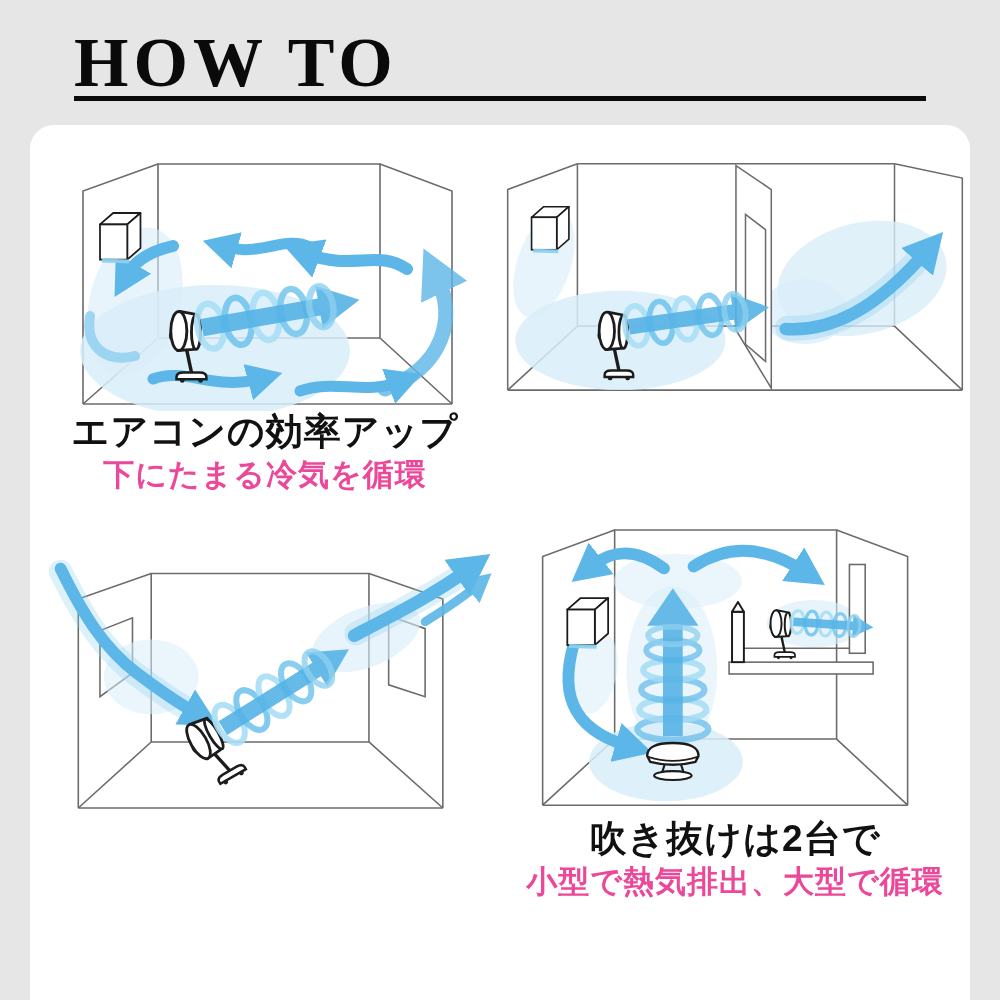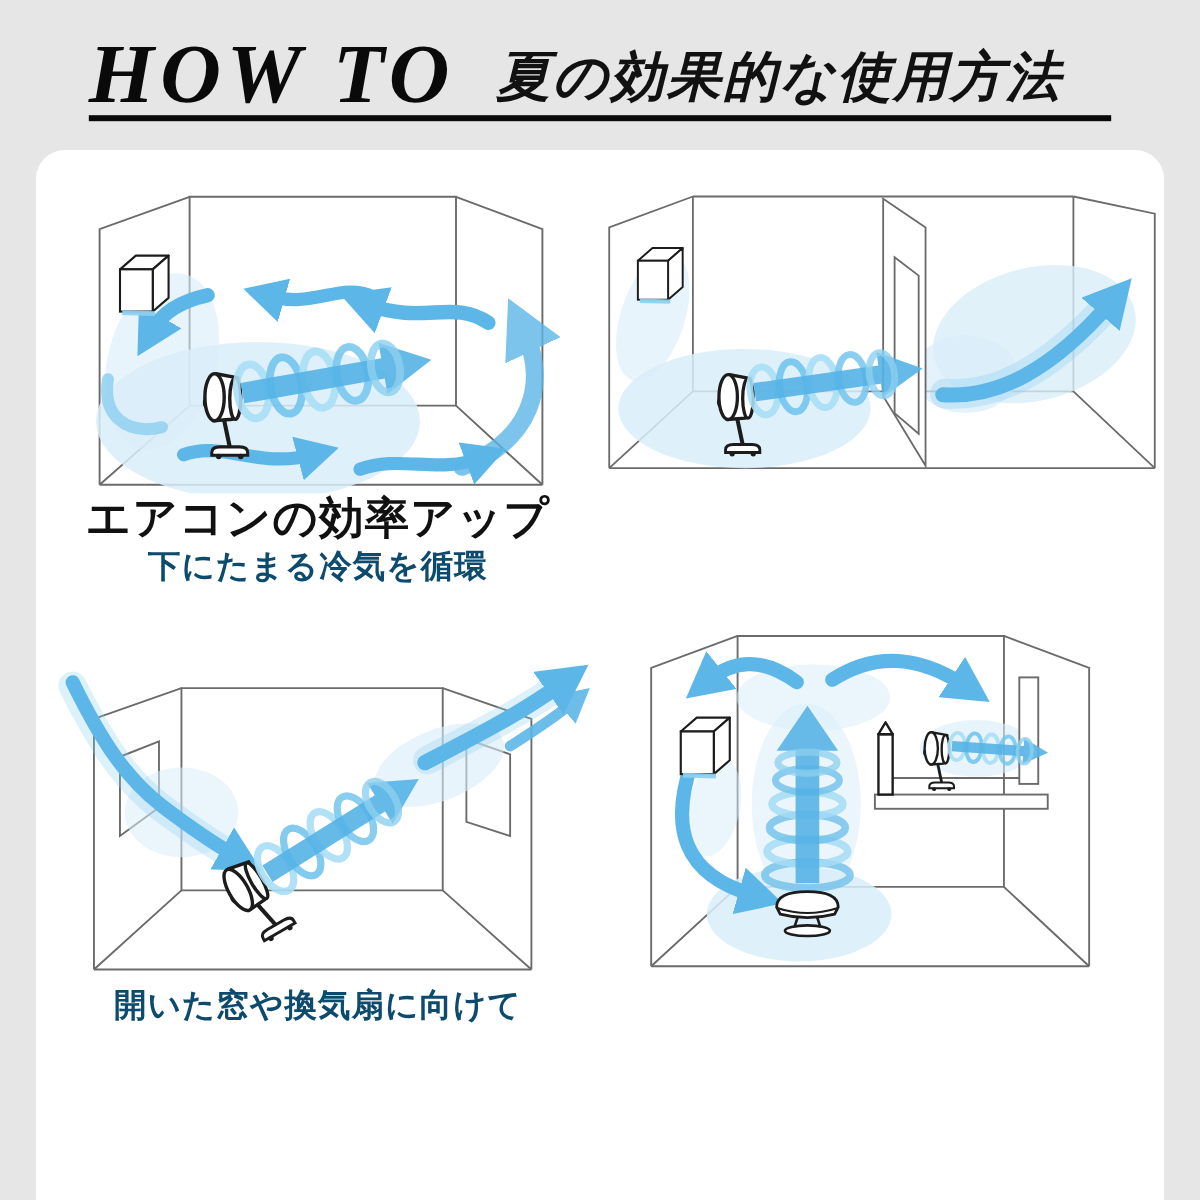--- a/index.html
+++ b/index.html
@@ -10,21 +10,20 @@
     overflow:hidden;
   }
   
   .header{
     width:852px;
     margin:34px auto 0 auto;
     display:flex;
     align-items:flex-end;
     border-bottom:5px solid #0a0a0a;
     padding-bottom:5px;
-    font-style:italic;
   }
   .howto{
     font-family:"Liberation Serif","DejaVu Serif",serif;
     font-size:70px;
     font-weight:700;
     letter-spacing:5px;
     line-height:0.82;
     color:#0a0a0a;
     white-space:nowrap;
   }
@@ -61,42 +60,41 @@
     font-size:37px;
     font-weight:800;
     color:#111;
     letter-spacing:1px;
     line-height:1.05;
     margin-top:2px;
     text-align:center;
     white-space:nowrap;
   }
   .fig-sub{
-    font-size:27px;
+    font-size:31px;
     font-weight:600;
-    color:#0c4a6e;
+    color:#ec4899;
     letter-spacing:1px;
     line-height:1.1;
     margin-top:6px;
     text-align:center;
     white-space:nowrap;
   }
   
   .wall{fill:none;stroke:#6b6b6b;stroke-width:1.6;}
   .wallf{fill:#ffffff;stroke:#6b6b6b;stroke-width:1.6;}
   .flow{fill:none;stroke:#5cb6e7;stroke-linecap:round;}
   .flowl{fill:none;stroke:#8fd0f1;stroke-linecap:round;}
   .blob{fill:#d8edf9;}
 </style>
 </head>
 <body>
 
 <div class="header">
   <div class="howto">HOW TO</div>
-  <div class="jp-title">夏の効果的な使用方法</div>
 </div>
 
 <div class="panel">
 
   <div class="cell top">
     <svg width="420" height="260" viewBox="0 0 420 260">
       <defs>
         <marker id="ah" markerWidth="3.4" markerHeight="3.4" refX="1.1" refY="1.7" orient="auto" markerUnits="strokeWidth">
           <path d="M0,0 L3.2,1.7 L0,3.4 Z" fill="#5cb6e7"></path>
         </marker>
@@ -207,21 +205,20 @@
         <path class="flow" stroke-width="12" marker-end="url(#ah)" d="M 30,42 C 55,93 76,124 106,147 C 131,166 152,180 168,189"></path>
       </g>
       <use href="#fanSym" transform="translate(178,213) rotate(-30) scale(1.15)"></use>
       <use href="#jetSym" transform="translate(193,205) rotate(-32) scale(1.02)"></use>
       <g>
         <path class="flowl" stroke-width="24" opacity="0.3" d="M 330,108 C 372,86 405,70 442,45"></path>
         <path class="flow" stroke-width="13" marker-end="url(#ah)" d="M 328,110 C 372,87 406,70 444,43"></path>
         <path class="flow" stroke-width="9" marker-end="url(#ah)" opacity="0.9" d="M 400,96 C 422,82 440,70 453,59"></path>
       </g>
     </svg>
-    <div class="fig-sub">開いた窓や換気扇に向けて</div>
   </div>
 
   <div class="cell bottom">
     <svg width="440" height="291" viewBox="0 0 440 295">
       <g>
         <path class="wall" d="M98,3 H323 V215 H98 Z"></path>
         <path class="wall" d="M98,3 L25,30 V282 M98,215 L25,282"></path>
         <path class="wall" d="M323,3 L395,30 V282 M323,215 L395,282"></path>
         <path class="wall" d="M25,282 H395"></path>
       </g>
@@ -251,15 +248,17 @@
         <path class="wall" d="M 220,123 H 352"></path>
         <rect class="wallf" x="214" y="137" width="146" height="12"></rect>
         <rect x="217" y="86" width="12" height="51" fill="#fff" stroke="#1c1c1c" stroke-width="2"></rect>
         <polygon points="217,86 223,76 229,86" fill="#fff" stroke="#1c1c1c" stroke-width="2" stroke-linejoin="round"></polygon>
         <rect class="wallf" x="336" y="38" width="16" height="90"></rect>
       </g>
       <use href="#fanSym" transform="translate(268,98) scale(0.8)"></use>
       <use href="#jetSym" transform="translate(278,96) rotate(4) scale(0.55)"></use>
       <use href="#bigFanSym" transform="translate(157,232)"></use>
     </svg>
+    <div class="fig-title">吹き抜けは2台で</div>
+    <div class="fig-sub">小型で熱気排出、大型で循環</div>
   </div>
 
 </div>
 
 </body></html>

